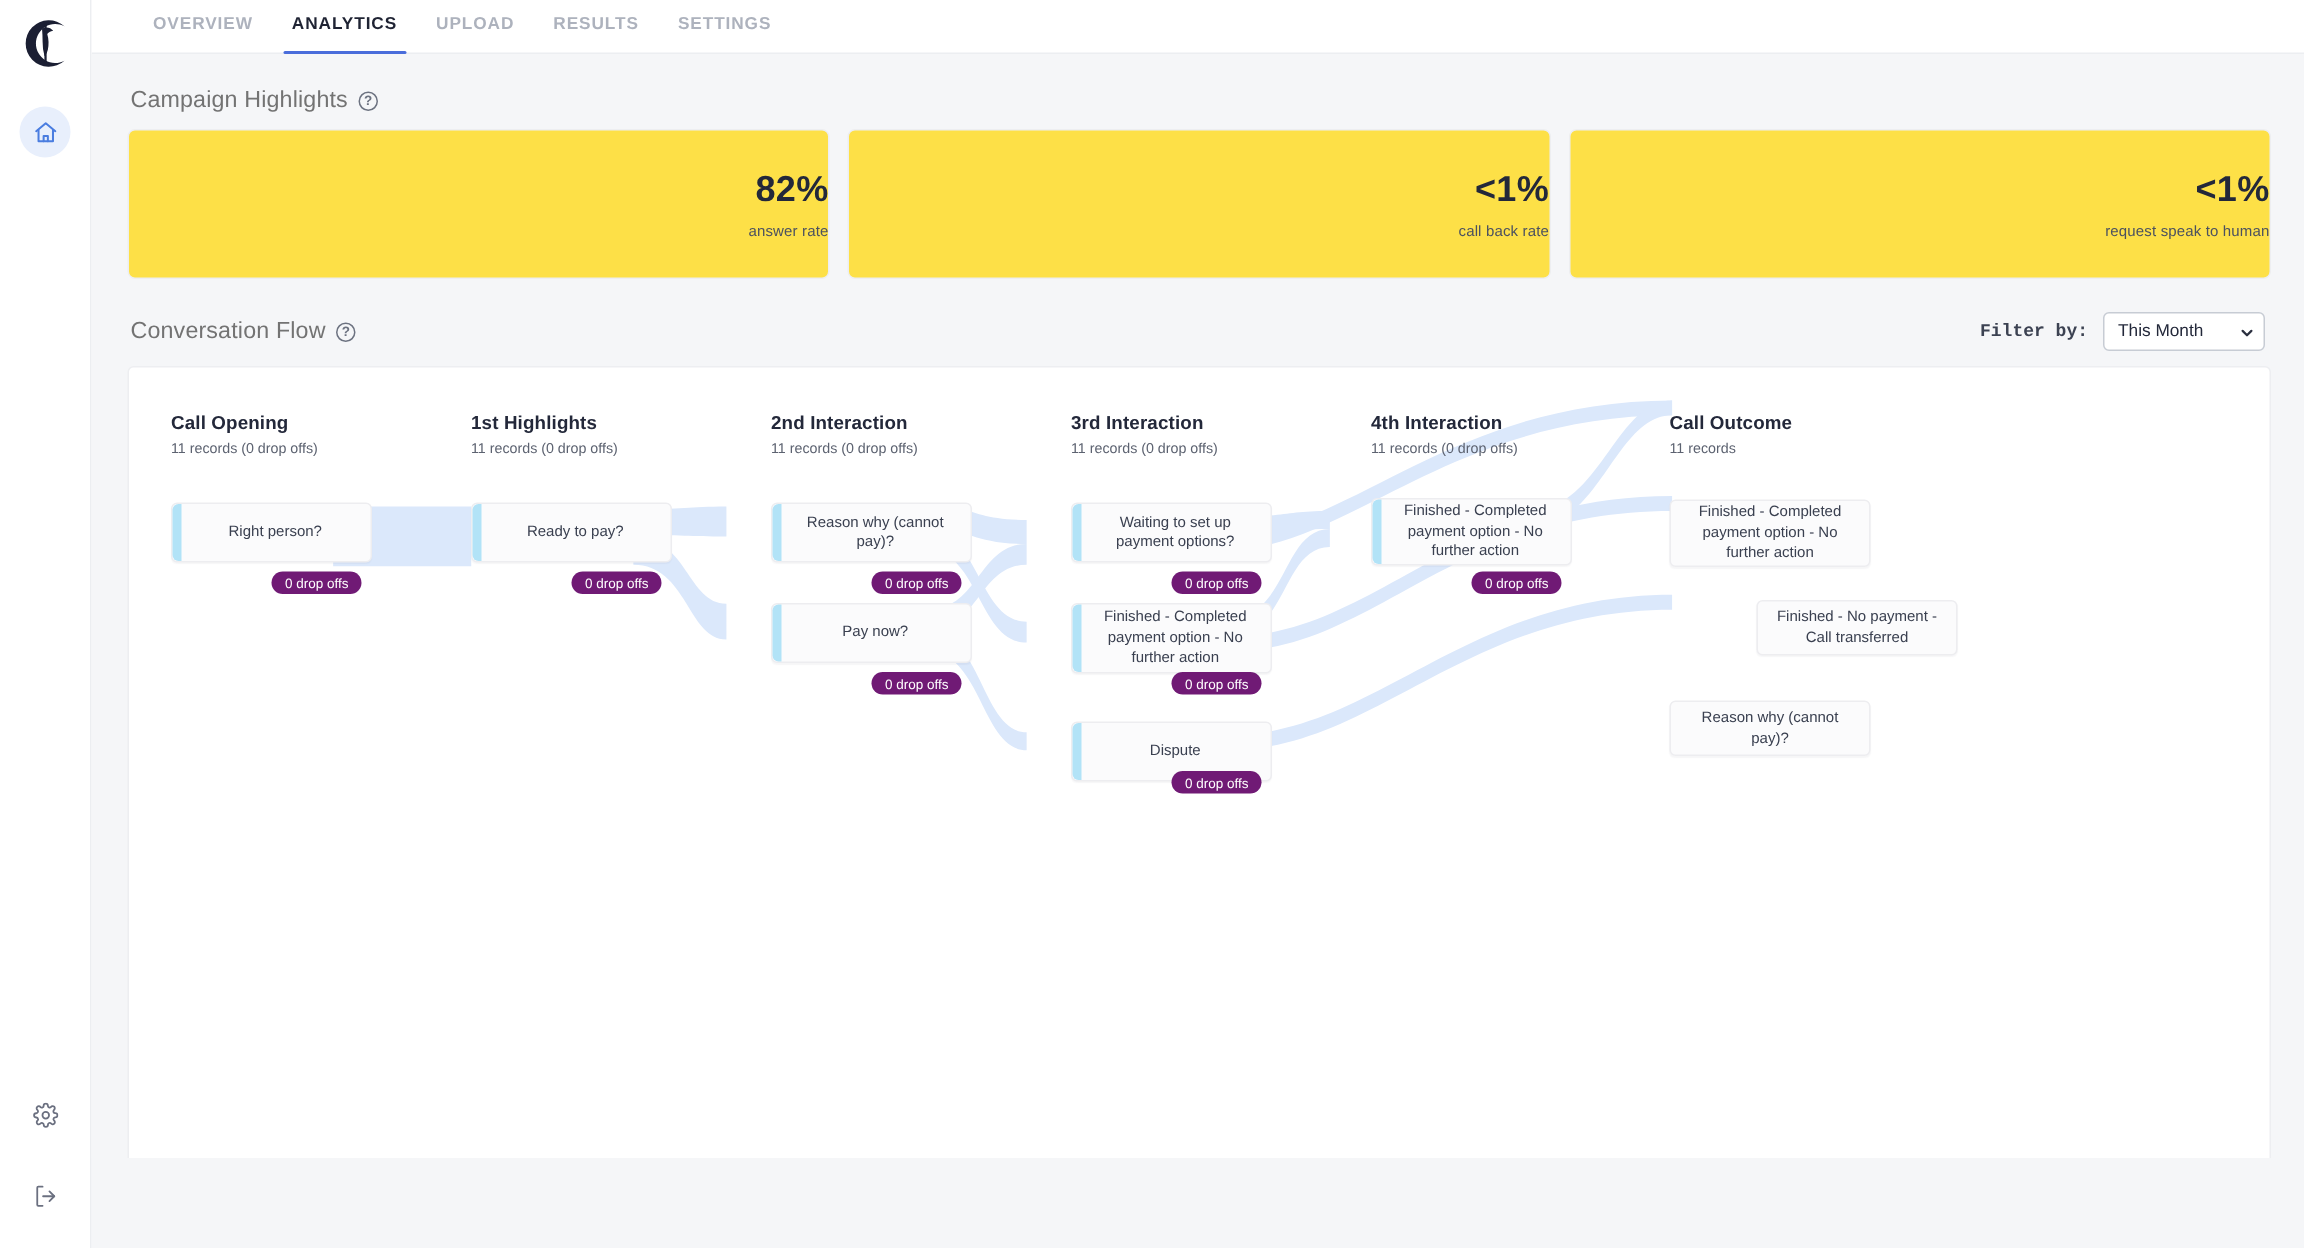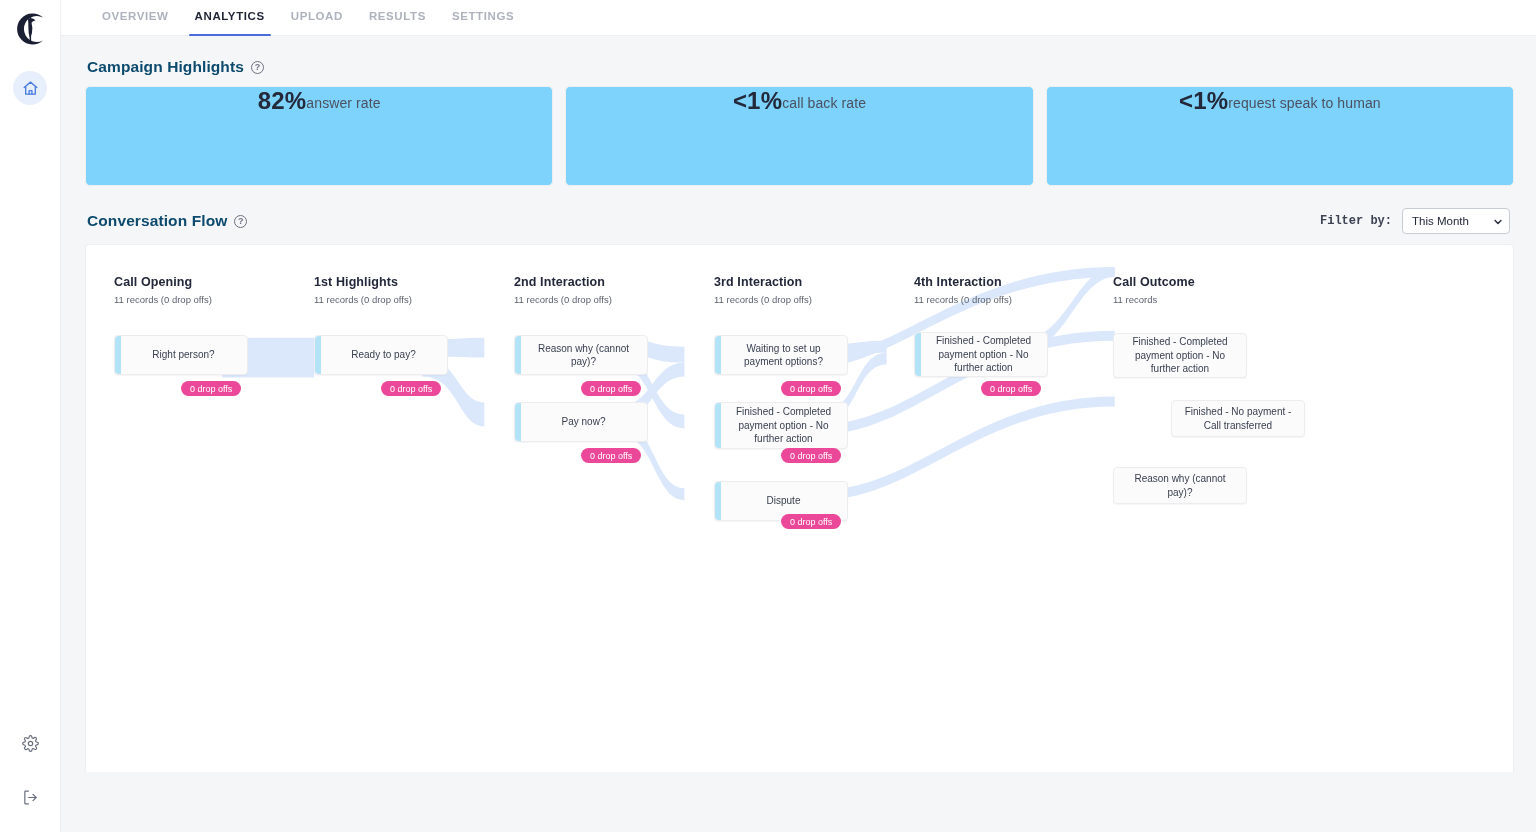--- a/index.html
+++ b/index.html
@@ -51,40 +51,40 @@
   }
 
   .content { padding: 0 22px 0 24px; }
 
   .sec-head {
     display: flex; align-items: center; gap: 7px;
     padding: 22px 0 10px 2px;
   }
   .sec-head.with-filter { justify-content: space-between; }
   .sec-title {
-    font-size: 15.5px; font-weight: 700; color: #0c4a6e; letter-spacing: .1px;
+    font-size: 15.5px; font-weight: 400; color: #737373; letter-spacing: .1px;
   }
   .sec-left { display: flex; align-items: center; gap: 7px; }
   .qmark {
     width: 13px; height: 13px; border-radius: 50%;
     border: 1.4px solid #6c7280; color: #6c7280;
     font-size: 9px; line-height: 10px; text-align: center;
     display: inline-flex; align-items: center; justify-content: center;
     font-weight: 700;
   }
 
   
   .kpis { display: flex; gap: 12px; }
   .kpi {
-    flex: 1; height: 100px; background: #7dd3fc;
+    flex: 1; height: 100px; background: #fde047;
     border: 1px solid #edeef1; border-radius: 5px;
-    display: flex; flex-direction: row; align-items: flex-start; justify-content: center;
+    display: flex; flex-direction: column; align-items: flex-end; justify-content: center;
   }
   .kpi-val { font-size: 24px; font-weight: 700; color: #23283a; letter-spacing: .2px; }
-  .kpi-lbl { font-size: 14px; color: #4b5160; margin-top: 8px; letter-spacing: .1px; }
+  .kpi-lbl { font-size: 10px; color: #4b5160; margin-top: 8px; letter-spacing: .1px; }
 
   
   .filter-wrap { display: flex; align-items: center; gap: 10px; padding-right: 4px; }
   .filter-lbl { font-size: 12px; color: #3c4252; font-weight: 700; font-family: Liberation Mono, monospace; }
   .select {
     width: 108px; height: 26px; background: #fff;
     border: 1px solid #c7ccd4; border-radius: 4px;
     display: flex; align-items: center; justify-content: space-between;
     padding: 0 7px 0 9px; font-size: 11.5px; color: #23283a;
   }
@@ -110,21 +110,21 @@
     font-size: 10px; color: #3a4050; line-height: 1.35;
     box-shadow: 0 1px 1px rgba(20,24,40,.04);
   }
   .node .bar {
     position: absolute; left: 0; top: 0; bottom: 0; width: 6px;
     background: #b2e3f7; border-radius: 4px 0 0 4px;
   }
   .node.nobar { padding-left: 9px; }
   .badge {
     position: absolute; height: 15px; border-radius: 8px;
-    background: #ec4899; color: #fff; font-size: 9px;
+    background: #701a75; color: #fff; font-size: 9px;
     display: flex; align-items: center; justify-content: center;
     padding: 0 9px; white-space: nowrap; font-weight: 400;
   }
 </style>
 </head>
 <body>
 
 <div class="app">
 
   <div class="sidebar">

